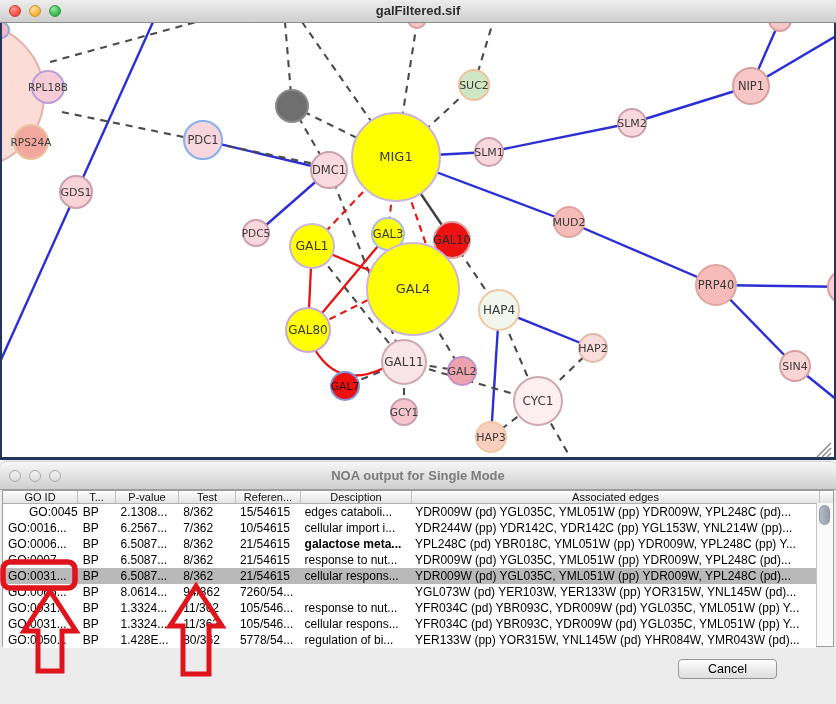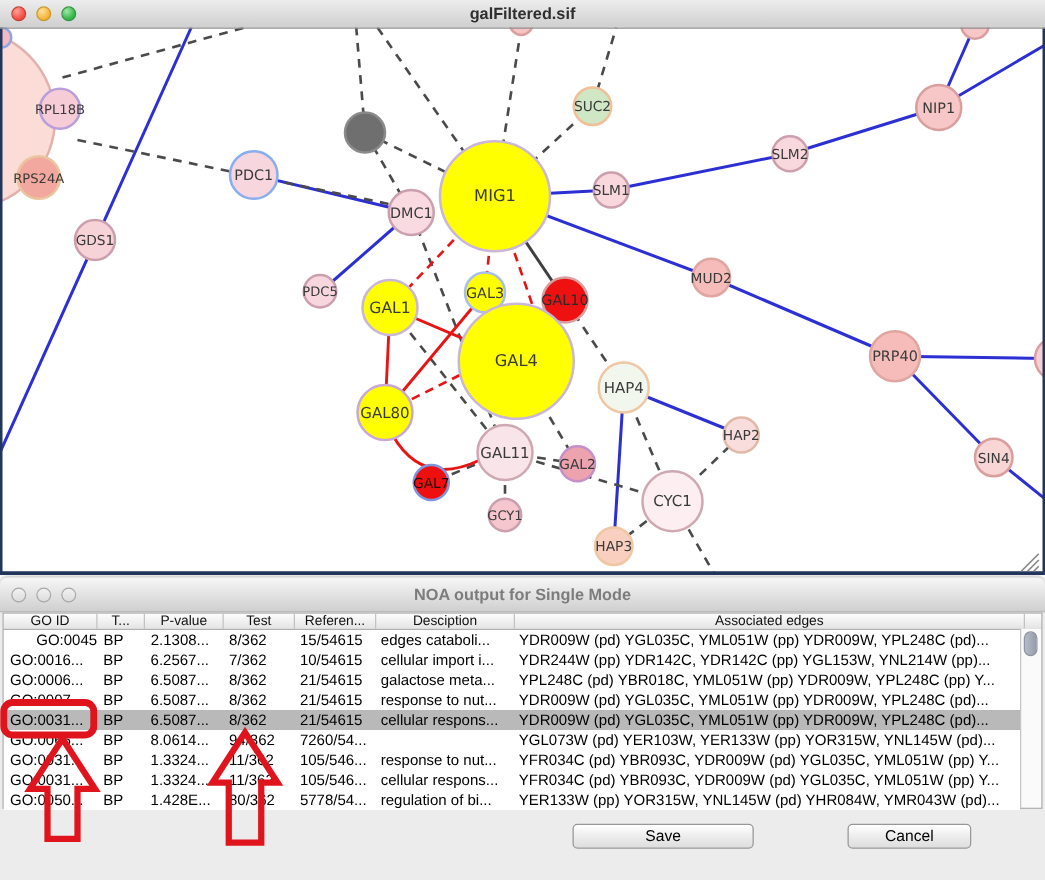--- a/index.html
+++ b/index.html
@@ -234,21 +234,21 @@
             <div class="td" style="width: 65px;">10/54615</div>
             <div class="td" style="width: 111px;">cellular import i...</div>
             <div class="td" style="width: 408px;">YDR244W (pp) YDR142C, YDR142C (pp) YGL153W, YNL214W (pp)...</div>
           </div>
           <div class="tr">
             <div class="td" style="width: 75px;">GO:0006...</div>
             <div class="td" style="width: 38px;">BP</div>
             <div class="td" style="width: 63px;">6.5087...</div>
             <div class="td" style="width: 57px;">8/362</div>
             <div class="td" style="width: 65px;">21/54615</div>
-            <div class="td" style="width: 111px;">galactose meta...</div>
+            <div class="td" style="width: 111px; font-weight: bold;">galactose meta...</div>
             <div class="td" style="width: 408px;">YPL248C (pd) YBR018C, YML051W (pp) YDR009W, YPL248C (pp) Y...</div>
           </div>
           <div class="tr">
             <div class="td" style="width: 75px;">GO:0007...</div>
             <div class="td" style="width: 38px;">BP</div>
             <div class="td" style="width: 63px;">6.5087...</div>
             <div class="td" style="width: 57px;">8/362</div>
             <div class="td" style="width: 65px;">21/54615</div>
             <div class="td" style="width: 111px;">response to nut...</div>
             <div class="td" style="width: 408px;">YDR009W (pd) YGL035C, YML051W (pp) YDR009W, YPL248C (pd)...</div>
@@ -297,21 +297,20 @@
             <div class="td" style="width: 65px;">5778/54...</div>
             <div class="td" style="width: 111px;">regulation of bi...</div>
             <div class="td" style="width: 408px;">YER133W (pp) YOR315W, YNL145W (pd) YHR084W, YMR043W (pd)...</div>
           </div>
         </div>
       <div class="vscroll">
         <div class="vthumb"></div>
       </div>
     </div>
 
-    <button class="btn save">Save</button>
     <button class="btn cancel">Cancel</button>
   </section>
 
   <svg class="overlay" id="overlay" viewBox="0 0 836 704">
     <rect id="ann-rect" x="3" y="562" width="72" height="26" rx="7" fill="none" stroke-width="5.5" stroke="#e0141c"></rect>
     <polygon id="ann-arrow1" points="50,591 24,631 38,631 38,671 62,671 62,631 76,631" fill="none" stroke-width="5" stroke-linejoin="miter" stroke="#e0141c"></polygon>
     <polygon id="ann-arrow2" points="196,586 170,626 183,626 183,674 209,674 209,626 222,626" fill="none" stroke-width="5" stroke-linejoin="miter" stroke="#e0141c"></polygon>
   </svg>
 </div>
 

